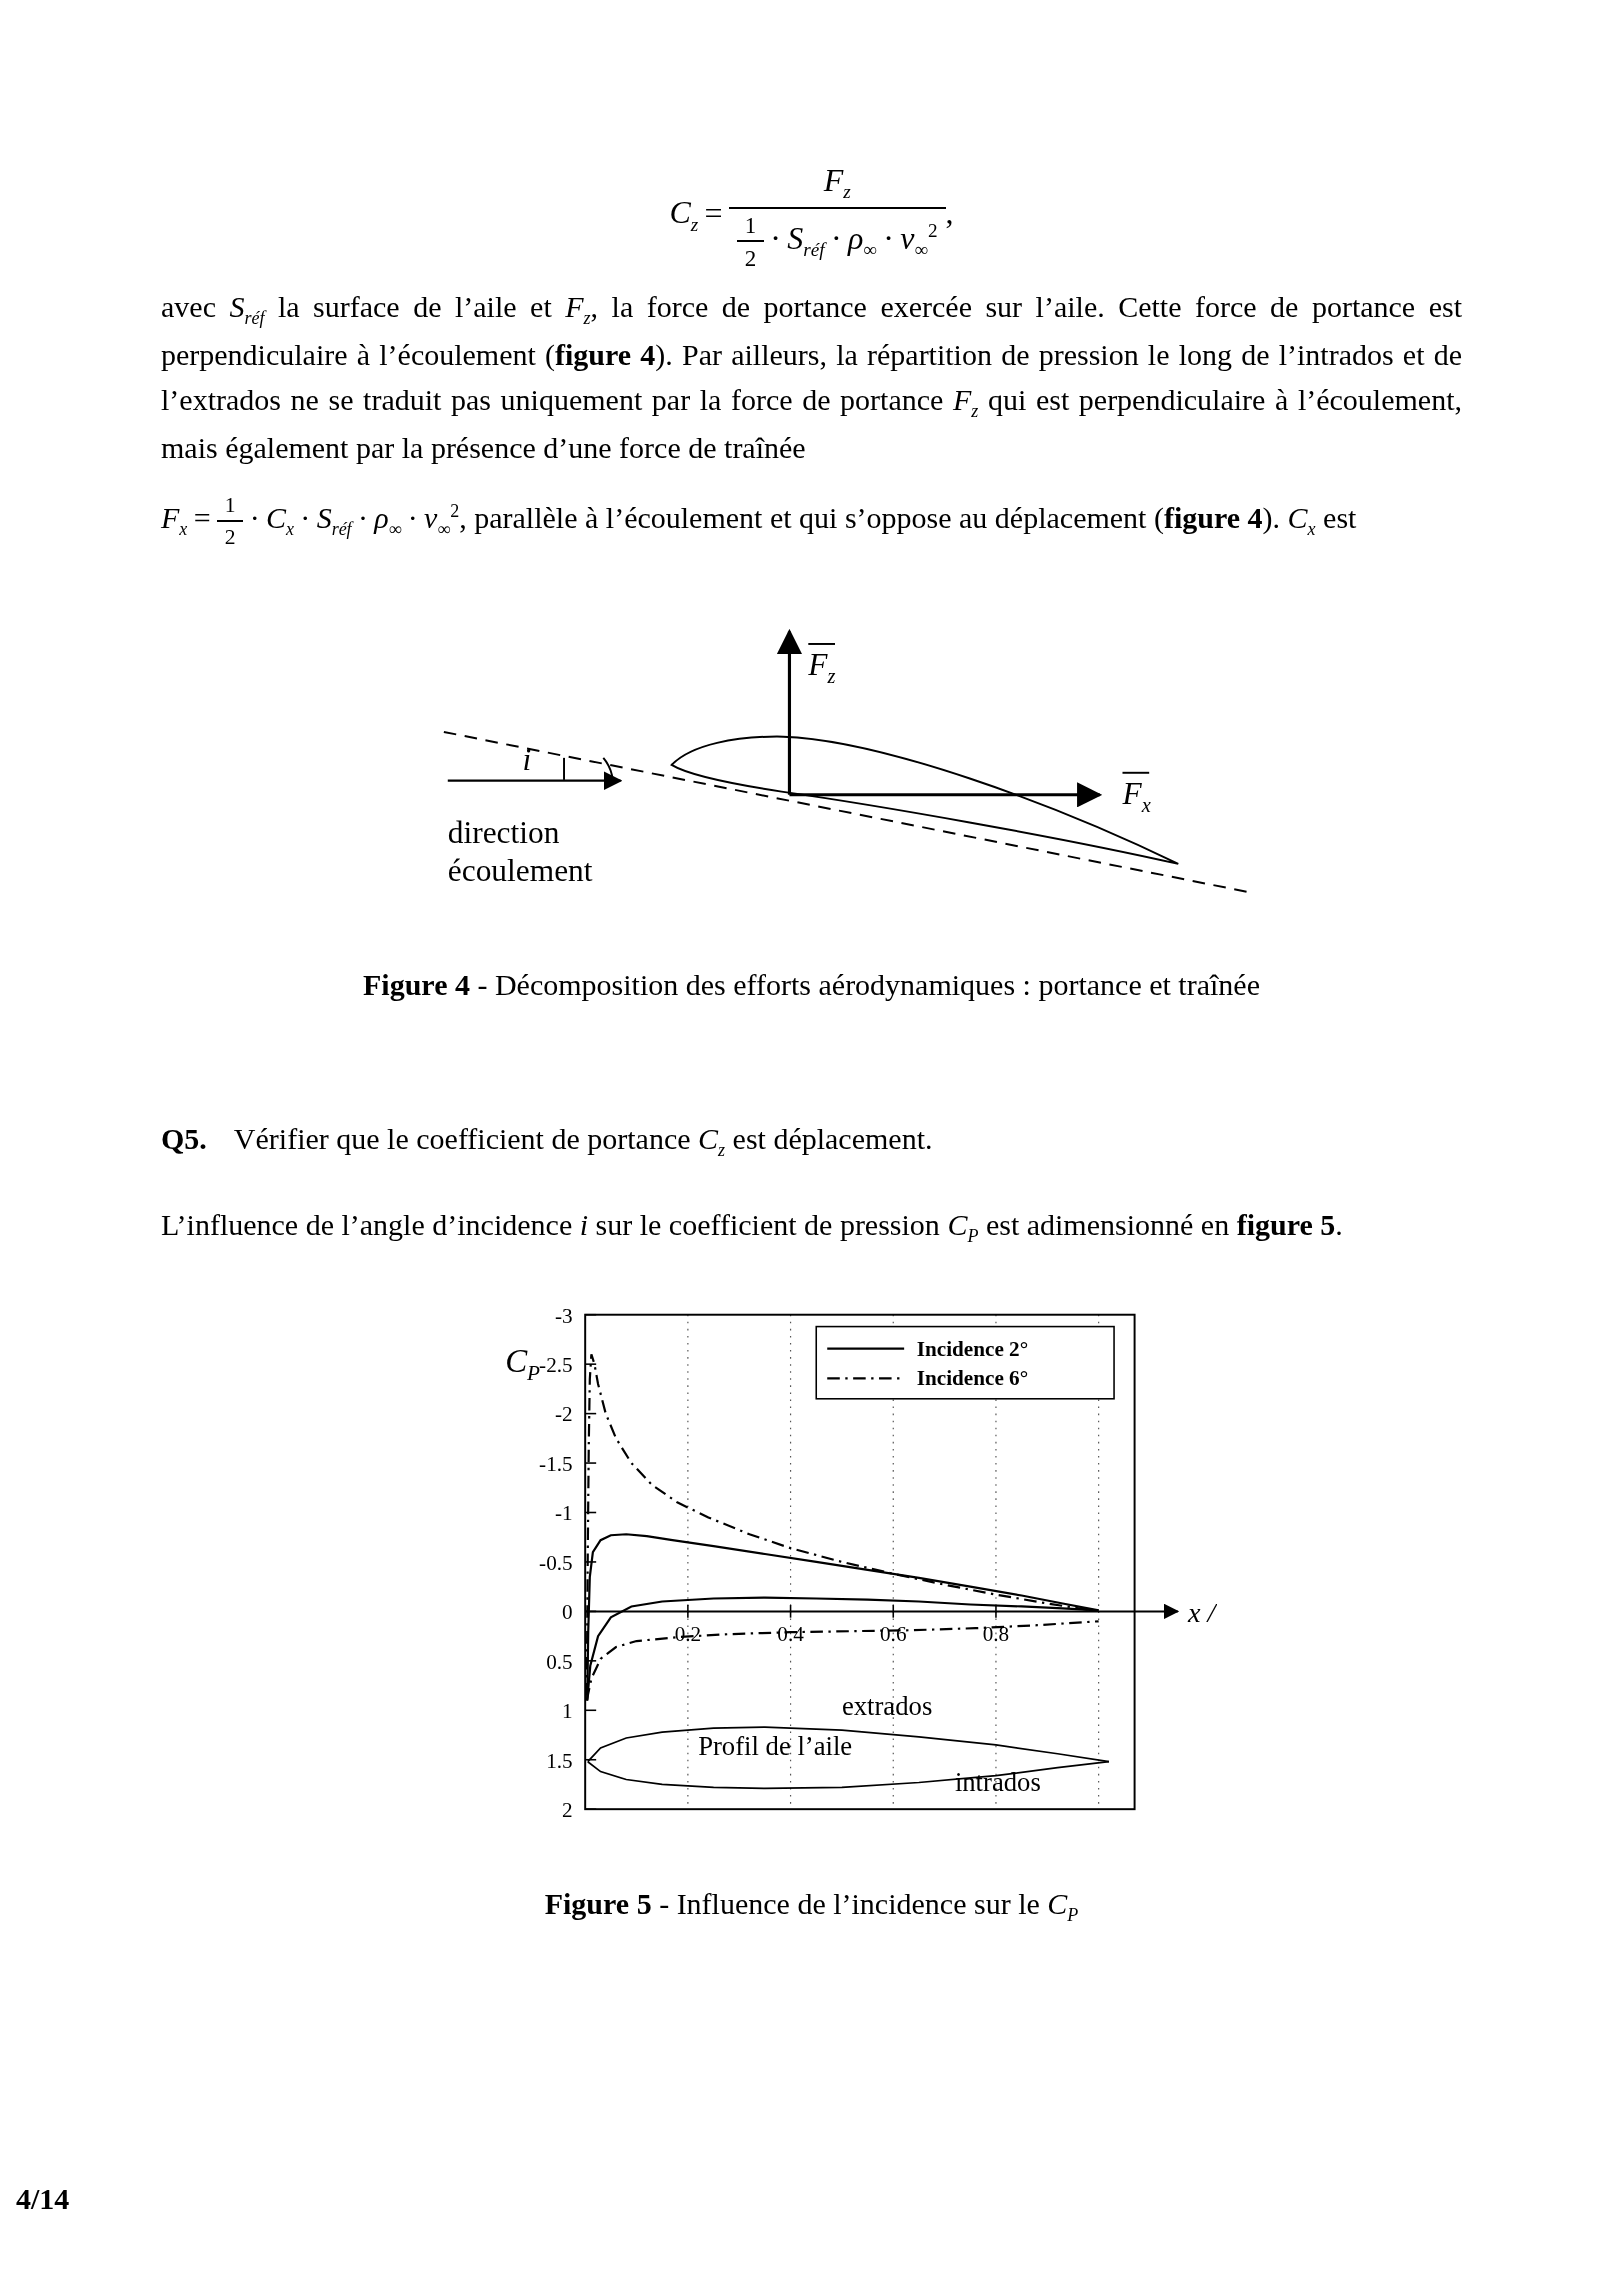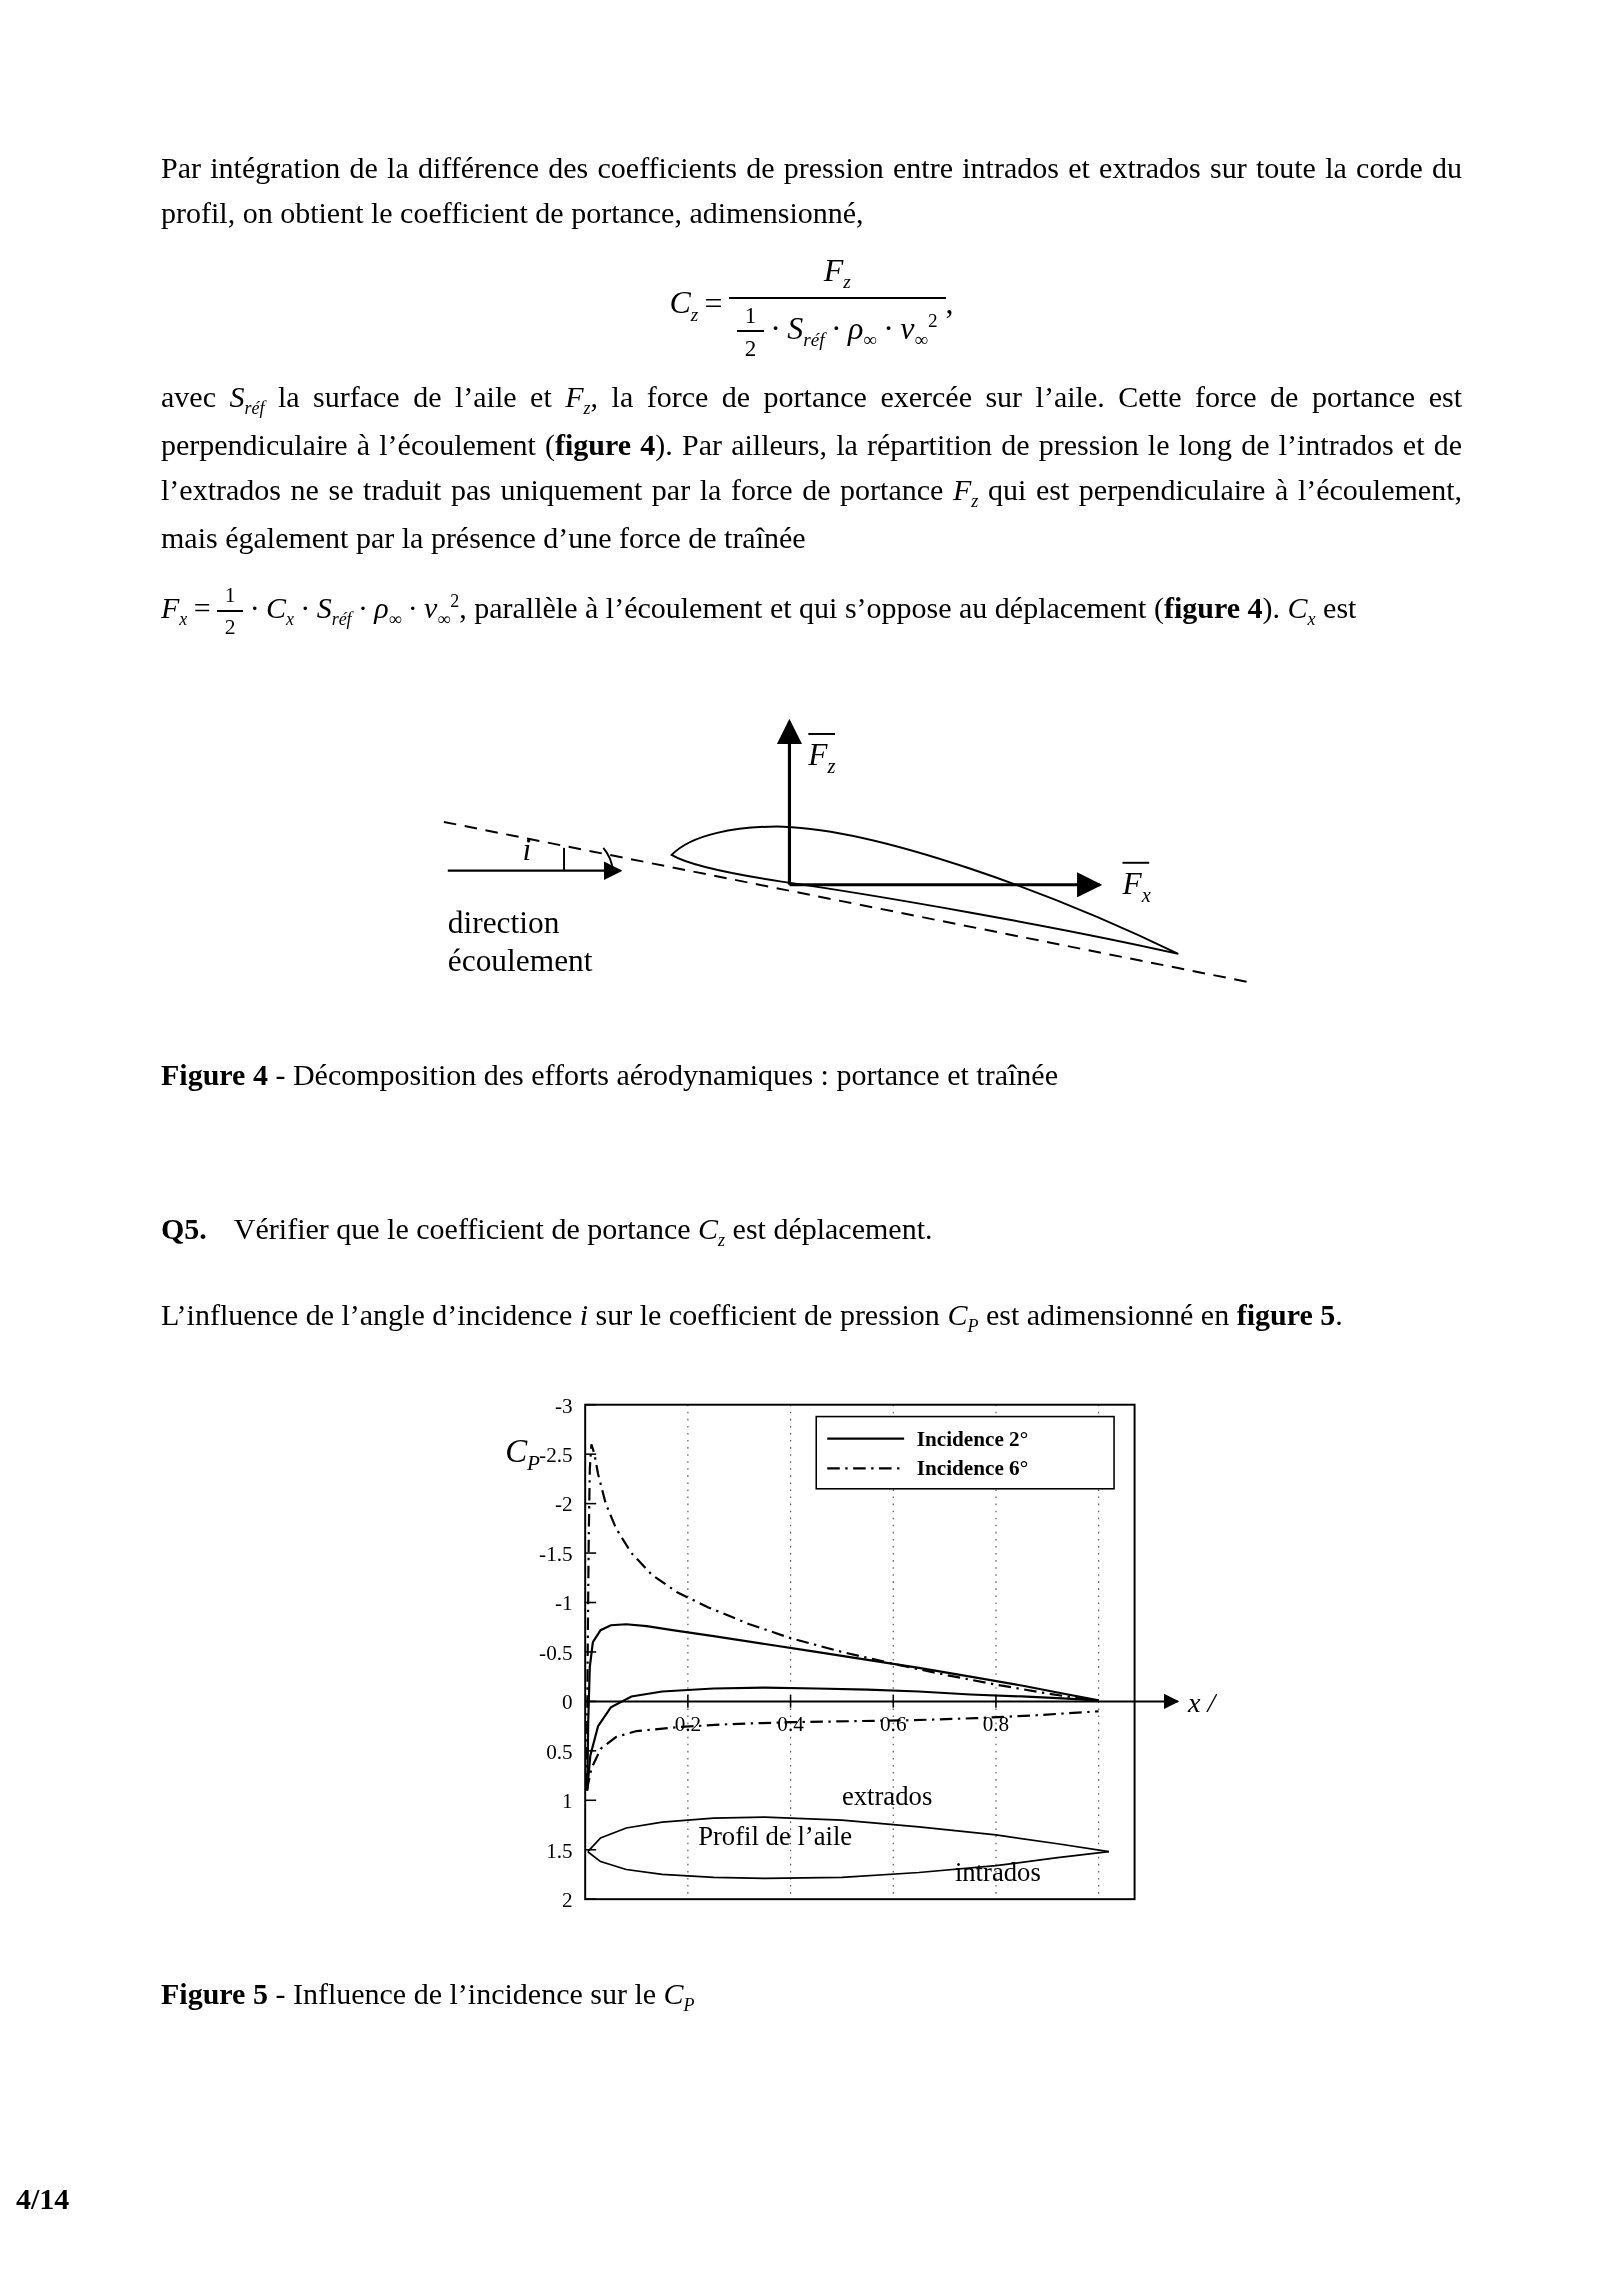--- a/index.html
+++ b/index.html
@@ -28,34 +28,33 @@
   .frac>.den{display:block;border-top:2.4px solid #000;padding:3.9px 7.9px 0 7.9px;}
   .frac.small{font-size:72%;vertical-align:middle;line-height:1.05;}
   .equation-block{text-align:center;margin:17.3px 0 14px 0;font-size:32px;}
   .formula-line{margin-top:24px;}
   .p3-line{margin-top:7.9px;}
   .figure4-wrap{margin-top:66px;margin-left:275px;}
   svg text{font-family:"Liberation Serif", serif;}
   .fig-label{font-size:40px;font-style:italic;}
   .fig-sub{font-size:26px;font-style:italic;}
   .fig-plain{font-size:40px;}
-  .caption{margin-top:4.7px;line-height:1.4;}
+  .caption{text-align:center;margin-top:4.7px;line-height:1.4;}
   .q5{margin-top:110px;}
   .q5 .qnum{font-weight:bold;margin-right:27px;}
   .p4{margin-top:38px;}
   .chart-wrap{margin-top:55px;margin-left:330px;}
   .caption5{margin-top:20.4px;}
   .page-number{position:absolute;bottom:79px;left:16px;right:0;text-align:left;font-weight:bold;font-size:30px;}
 </style>
 </head>
 <body>
 
 <div class="page">
 
-  <p class="body-text"><span>Par intégration de la différence des coefficients de pression entre intrados et extrados sur toute la corde du profil, on obtient le coefficient de portance, adimensionné,</span></p>
 
   <div class="equation-block"><span class="it">C</span><sub class="it">z</sub><span class="mop">=</span><span class="frac"><span class="num"><span class="it">F</span><sub class="it">z</sub></span><span class="den"><span class="frac small"><span class="num">1</span><span class="den">2</span></span><span class="mop">·</span><span class="it">S</span><sub class="it">réf</sub><span class="mop">·</span><span class="it">ρ</span><sub>∞</sub><span class="mop">·</span><span class="it">v</span><sub>∞</sub><sup>2</sup></span></span><span>,</span></div>
 
   <p class="body-text"><span>avec </span><span class="it">S</span><sub class="it">réf</sub><span> la surface de l’aile et </span><span class="it">F</span><sub class="it">z</sub><span>, la force de portance exercée sur l’aile. Cette force de portance est perpendiculaire à l’écoulement (</span><b>figure 4</b><span>). Par ailleurs, la répartition de pression le long de l’intrados et de l’extrados ne se traduit pas uniquement par la force de portance </span><span class="it">F</span><sub class="it">z</sub><span> qui est perpendiculaire à l’écoulement, mais également par la présence d’une force de traînée</span></p>
 
   <p class="body-text formula-line"><span class="it">F</span><sub class="it">x</sub><span class="mop">=</span><span class="frac small"><span class="num">1</span><span class="den">2</span></span><span class="mop">·</span><span class="it">C</span><sub class="it">x</sub><span class="mop">·</span><span class="it">S</span><sub class="it">réf</sub><span class="mop">·</span><span class="it">ρ</span><sub>∞</sub><span class="mop">·</span><span class="it">v</span><sub>∞</sub><sup>2</sup><span>,</span><span> parallèle à l’écoulement et qui s’oppose au déplacement (</span><b>figure 4</b><span>). </span><span class="it">C</span><sub class="it">x</sub><span> est</span></p>
 
 
   <div class="figure4-wrap">
     <svg width="864" height="338" viewBox="0 0 1100 430" style="font-size:38px">

